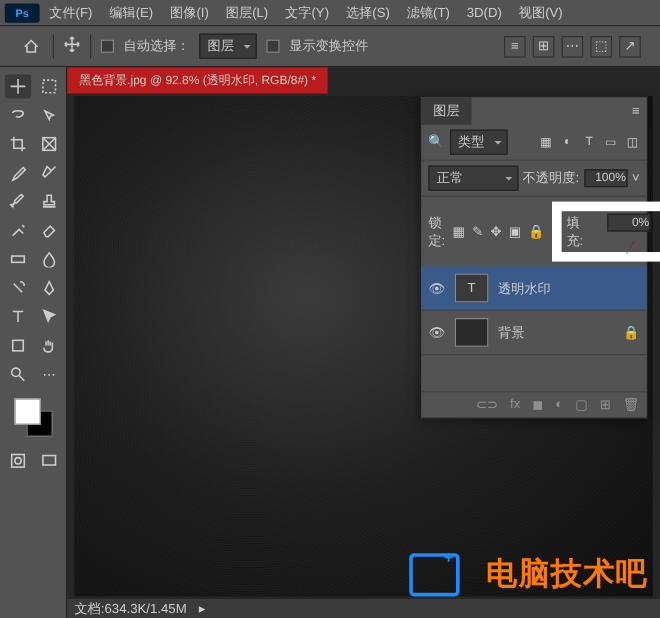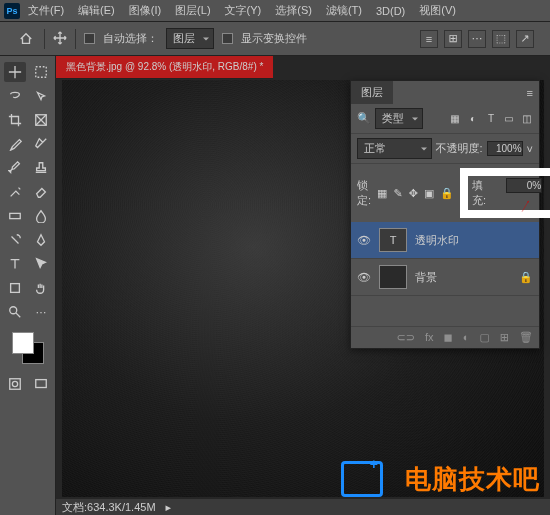--- a/index.html
+++ b/index.html
@@ -1,18 +1,18 @@
 <!DOCTYPE html>
 <html><head>
 <meta charset="utf-8">
 <style>
 *{margin:0;padding:0;box-sizing:border-box;font-family:"Microsoft YaHei",sans-serif;font-size:11px;color:#ccc;user-select:none}
 body{background:#535353;width:550px;height:515px;overflow:hidden;position:relative}
 .menubar{background:#535353;height:22px;display:flex;align-items:center;padding:0 4px;gap:2px;border-bottom:1px solid #222}
-.ps-logo{width:16px;height:16px;background:#001e36;color:#31a8ff;font-weight:bold;text-align:center;line-height:16px;border-radius:2px;font-size:9px}
+.ps-logo{width:29px;height:16px;background:#001e36;color:#31a8ff;font-weight:bold;text-align:center;line-height:16px;border-radius:2px;font-size:9px}
 .menu-item{padding:2px 6px;cursor:default}
 .optbar{background:#535353;height:34px;display:flex;align-items:center;padding:0 16px;gap:8px;border-bottom:1px solid #222}
 .home-icon{width:20px;height:20px;display:flex;align-items:center;justify-content:center}
 .sep{width:1px;height:20px;background:#333}
 .checkbox{width:11px;height:11px;border:1px solid #888;background:#3a3a3a}
 .dropdown{background:#3a3a3a;border:1px solid #222;padding:2px 18px 2px 6px;position:relative}
 .dropdown:after{content:"";position:absolute;right:4px;top:50%;border:3px solid transparent;border-top-color:#aaa;transform:translateY(-25%)}
 .workspace{display:flex;height:calc(100% - 56px)}
 .toolbar{width:56px;background:#535353;border-right:1px solid #222;padding:6px 4px;display:grid;grid-template-columns:1fr 1fr;gap:4px;align-content:start}
 .tool{width:22px;height:20px;display:flex;align-items:center;justify-content:center;border-radius:2px}
@@ -38,21 +38,21 @@
 .layer{display:flex;align-items:center;padding:6px;gap:8px;border-bottom:1px solid #444}
 .layer.active{background:#3a5a8a}
 .eye{width:14px;text-align:center}
 .thumb{width:28px;height:24px;background:#2a2a2a;border:1px solid #888;display:flex;align-items:center;justify-content:center}
 .thumb.text{background:#3a3a3a}
 .panel-footer{display:flex;justify-content:flex-end;padding:4px 6px;gap:10px;border-top:1px solid #444;margin-top:30px}
 .panel-footer span{opacity:.5;font-size:11px}
 .arrow{position:absolute;top:200px;right:18px;pointer-events:none}
 .opt-icons{display:flex;gap:6px;margin-left:auto}
 .opt-icons span{width:18px;height:18px;display:flex;align-items:center;justify-content:center;border:1px solid #333;font-size:11px}
-.watermark{position:absolute;bottom:18px;right:10px;display:flex;align-items:center;gap:22px}
+.watermark{position:absolute;bottom:18px;right:10px;display:flex;align-items:flex-start;gap:22px}
 .wm-icon{width:42px;height:36px;border:3px solid #1a8cff;border-radius:4px;position:relative}
 .wm-icon:before{content:"+";position:absolute;top:-8px;right:2px;color:#1a8cff;font-size:14px;font-weight:bold}
 .wm-text{font-size:26px;font-weight:bold;color:#ff7a00;letter-spacing:1px}
 svg{width:14px;height:14px;stroke:#ccc;fill:none;stroke-width:1.5}
 </style>
 </head>
 <body>
 
 <div class="menubar">
   <div class="ps-logo">Ps</div>

